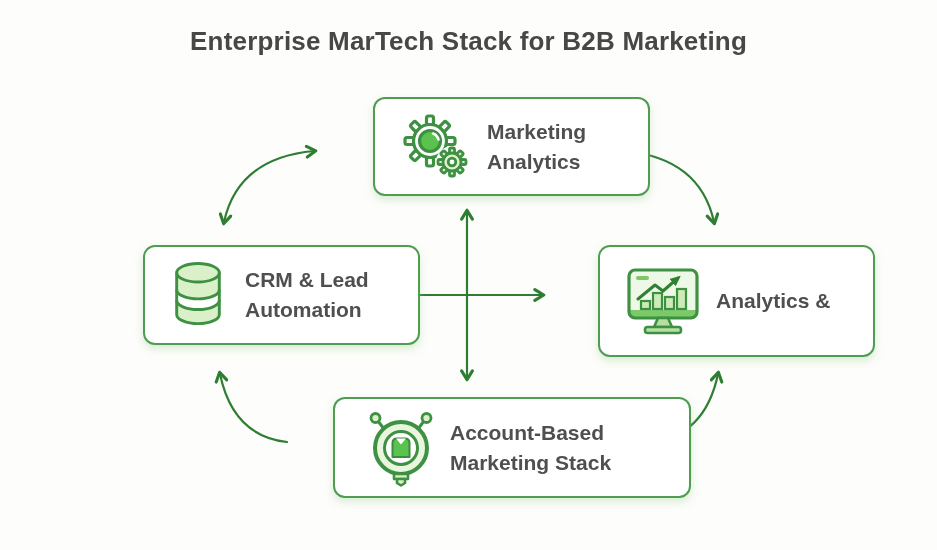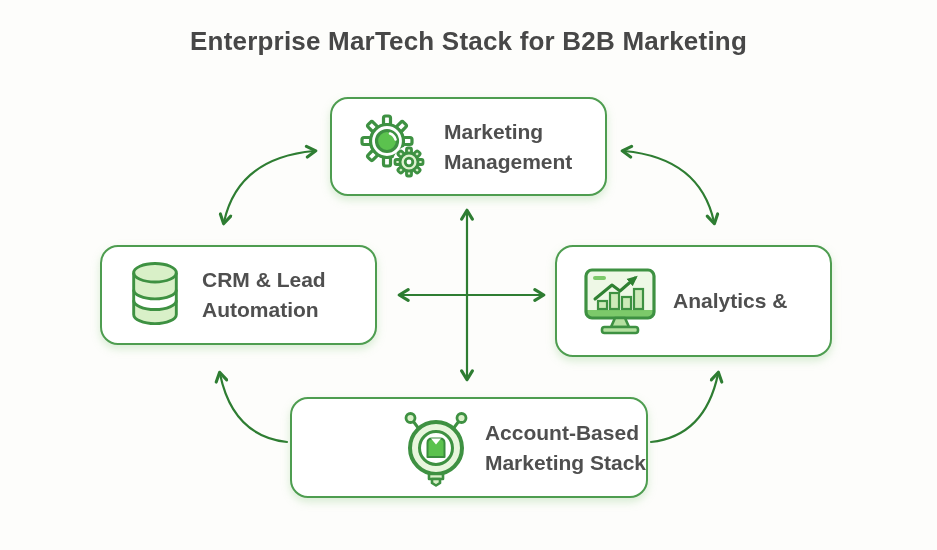--- a/index.html
+++ b/index.html
@@ -27,28 +27,29 @@
     position: absolute;
     top: 0; left: 0;
     width: 937px; height: 550px;
   }
   .node {
     position: absolute;
     display: flex;
     align-items: center;
     background: #ffffff;
     border: 2px solid #4e9d50;
-    border-radius: 18px;
+    border-radius: 12px;
     box-shadow: 0 4px 8px rgba(150, 205, 140, 0.35);
     box-sizing: border-box;
+    margin-left: 43px;
   }
   .node-top    { left: 330px; top:  97px; width: 277px; height:  99px; padding-left: 24px; gap: 16px; }
   .node-left   { left: 100px; top: 245px; width: 277px; height: 100px; padding-left: 22px; gap: 16px; }
   .node-right  { left: 555px; top: 245px; width: 277px; height: 112px; padding-left: 24px; gap: 14px; }
-  .node-bottom { left: 290px; top: 397px; width: 358px; height: 101px; padding-left: 28px; gap: 11px; justify-content: flex-end; }
+  .node-bottom { left: 290px; top: 397px; width: 358px; height: 101px; padding-left: 28px; gap: 11px; }
   .icon { display: flex; align-items: center; justify-content: center; flex: 0 0 auto; }
   .label {
     display: flex;
     flex-direction: column;
     font-size: 21px;
     font-weight: 700;
     color: #4f4f4f;
     line-height: 30px;
   }
 </style>
@@ -101,21 +102,21 @@
           <rect x="50.5" y="37" width="5" height="6" rx="1.5" transform="rotate(225 53 51)"></rect>
           <rect x="50.5" y="37" width="5" height="6" rx="1.5" transform="rotate(270 53 51)"></rect>
           <rect x="50.5" y="37" width="5" height="6" rx="1.5" transform="rotate(315 53 51)"></rect>
           <circle cx="53" cy="51" r="9"></circle>
           <circle cx="53" cy="51" r="3.8" fill="#ffffff"></circle>
         </g>
       </svg>
     </span>
     <div class="label">
       <span>Marketing</span>
-      <span>Management</span>
+      <span>Analytics</span>
     </div>
   </div>
 
   <div class="node node-left">
     <span class="icon">
       <svg width="62" height="74" viewBox="0 0 64 76" xmlns="http://www.w3.org/2000/svg">
         <path d="M10 15 L10 58 A22 9.5 0 0 0 54 58 L54 15 Z" fill="#d9f0c8"></path>
         <path d="M10 32.5 A22 9.5 0 0 0 54 32.5 L54 43.5 A22 9.5 0 0 1 10 43.5 Z" fill="#ffffff"></path>
         <ellipse cx="32" cy="15" rx="22" ry="9.5" fill="#d9f0c8" stroke="#3e9142" stroke-width="3"></ellipse>
         <path d="M10 15 V58 A22 9.5 0 0 0 54 58 V15" fill="none" stroke="#3e9142" stroke-width="3"></path>

